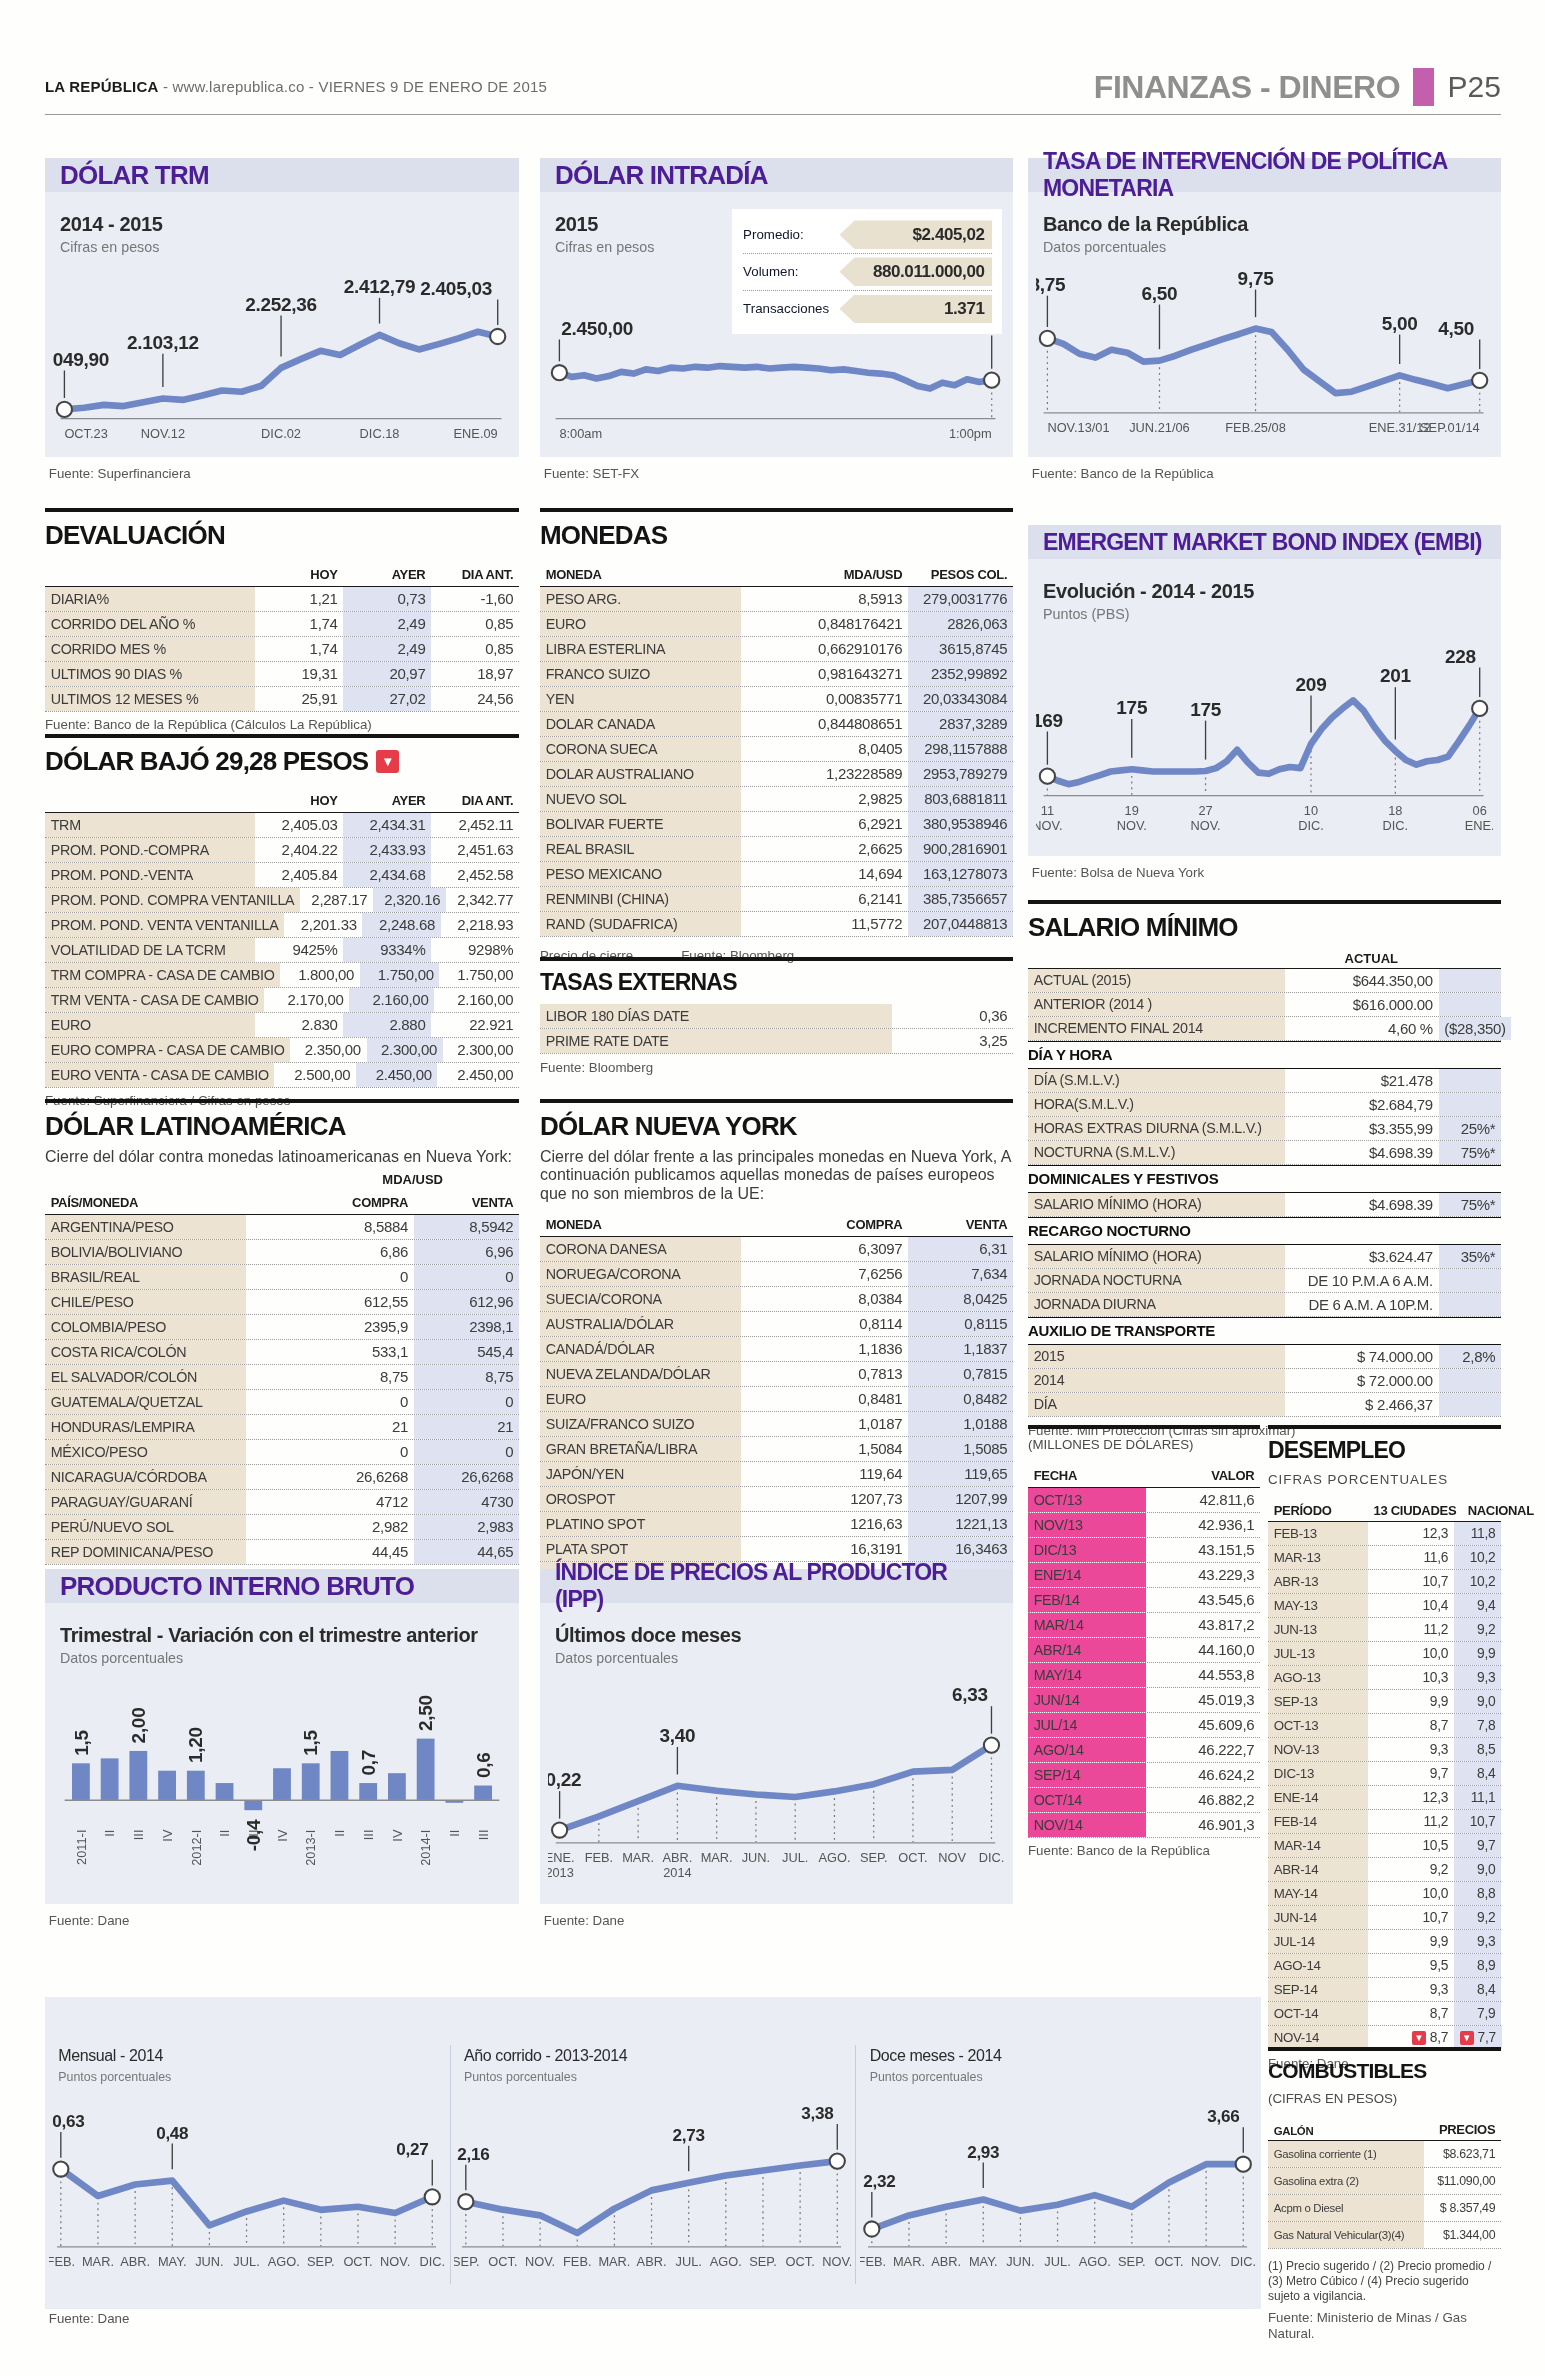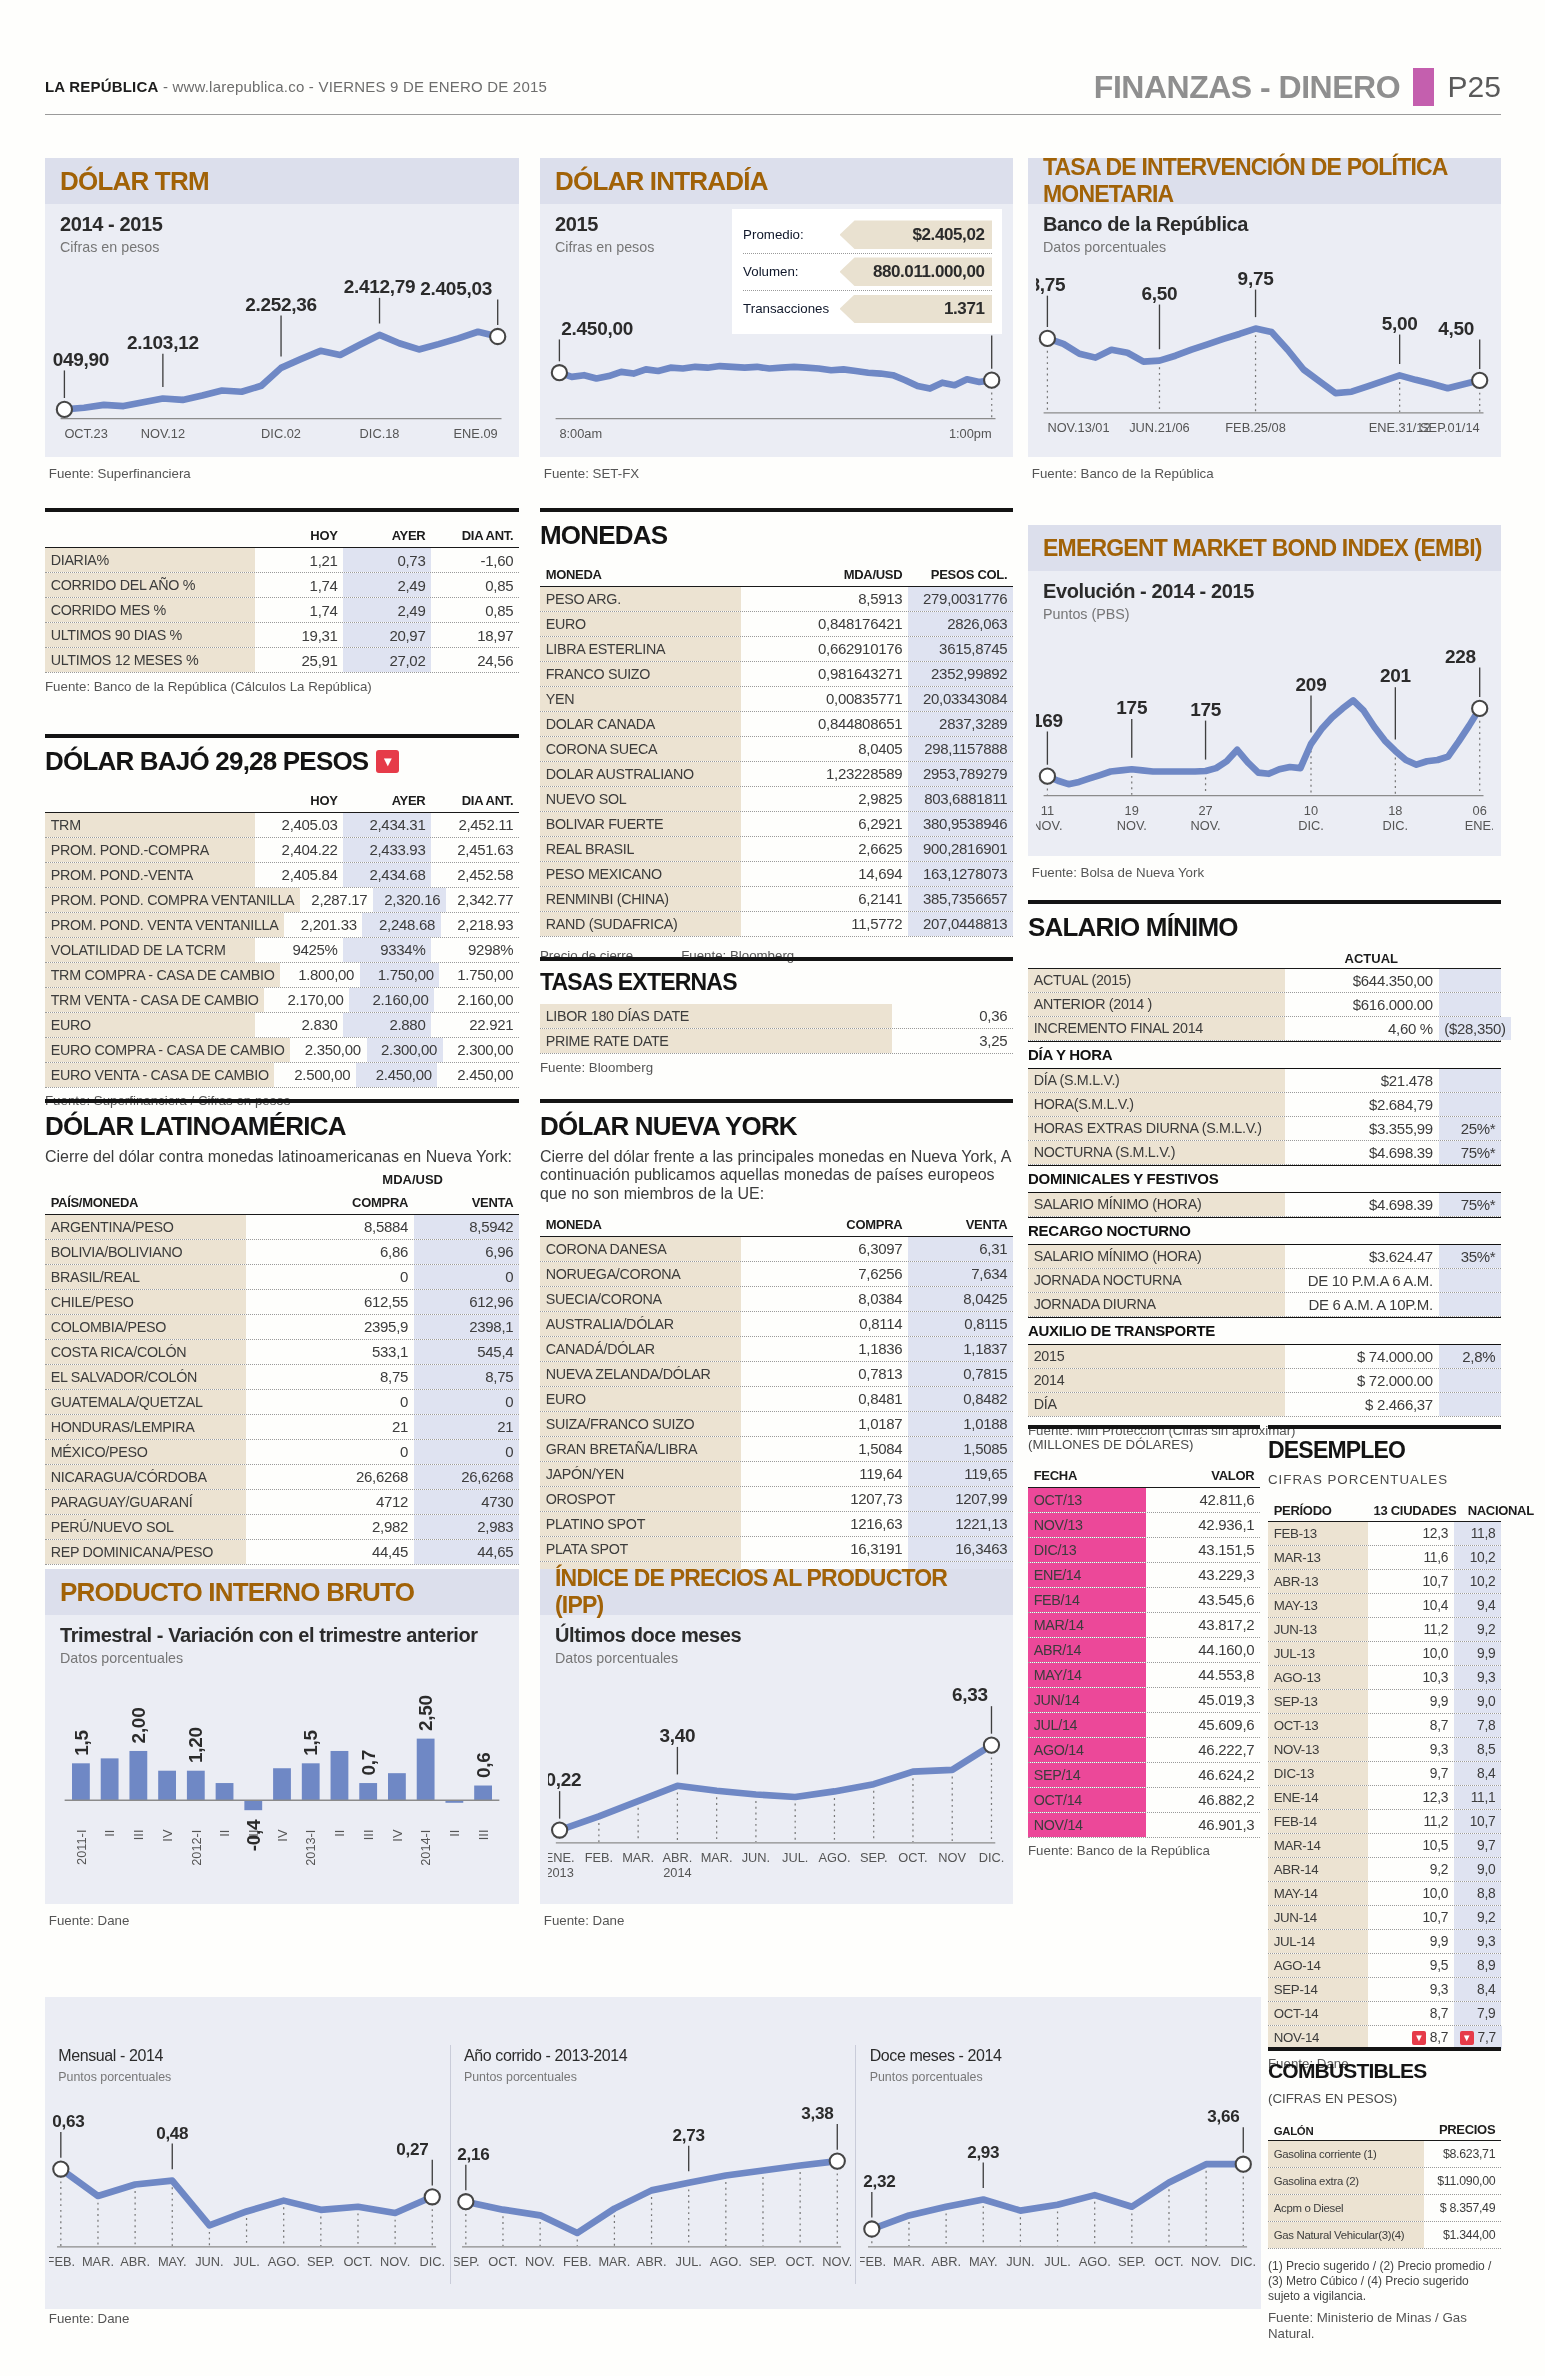--- a/index.html
+++ b/index.html
@@ -9,22 +9,22 @@
   #masthead{position:absolute;left:45px;top:78px;font-size:15px;color:#6d6d6d;letter-spacing:0.2px}
   #masthead b{color:#1c1c1c;font-size:15px}
   #mast-rule{position:absolute;left:45px;top:114px;width:1456px;height:1px;background:#9a9a9a}
   #section-head{position:absolute;right:45px;top:68px;display:flex;align-items:center;gap:13.3px}
   #section-title{font-weight:bold;font-size:32px;color:#8f8f8f;letter-spacing:-0.5px}
   .mag-block{width:21px;height:38px;background:#c45fae}
   #page-no{font-size:30px;color:#5a5a5a}
   
   .panel{position:absolute}
   .panel .bg{position:absolute;left:0;right:0;top:0;bottom:30px;background:#ebedf4}
-  .phead{height:46px;background:#dcdfec;display:flex;align-items:center;padding:0 15px;
-         font-weight:bold;font-size:26px;letter-spacing:-0.8px;color:#a16207}
+  .phead{height:34px;background:#dcdfec;display:flex;align-items:center;padding:0 15px;
+         font-weight:bold;font-size:26px;letter-spacing:-0.8px;color:#4c1d95}
   .phead.sm{font-size:23px}
   .psub{position:absolute;left:15px;top:55px;line-height:1.15}
   .psub b{font-size:20px;letter-spacing:-0.4px}
   .psub span{display:block;font-size:14.3px;color:#767676;margin-top:2.9px}
   .chart{position:absolute;left:7.6px;right:7.6px;top:99px;bottom:5.7px}
   .fuente{font-size:13.3px;color:#555}
   .panel>.fuente{position:absolute;left:3.8px;bottom:5.7px}
   svg{display:block}
   svg text.ann{font:700 20px "Liberation Sans",sans-serif;fill:#2b2b2b;letter-spacing:-.3px}
   svg text.ann-s{font:700 18px "Liberation Sans",sans-serif}
@@ -226,20 +226,23 @@
           <text x="382.7407407407407" y="184" class="tick" text-anchor="middle">ENE.31/12</text>
           <text x="467" y="184" class="tick" text-anchor="end">SEP.01/14</text>
         </svg>
       </div>
   </div>
   <div class="fuente">Fuente: Banco de la República</div>
 </section>
 
 <section class="sec" id="s-deval">
   <div class="rule"></div>
+  <h2>
+      <span>DEVALUACIÓN</span>
+    </h2>
   <div class="tbl t-4col">
       <div class="th">
         <div class="c c0"></div>
         <div class="c c1 num">HOY</div>
         <div class="c c2 num">AYER</div>
         <div class="c c3 num">DIA ANT.</div>
       </div>
       <div class="tr">
         <div class="c c0">DIARIA%</div>
         <div class="c c1 num">1,21</div>

